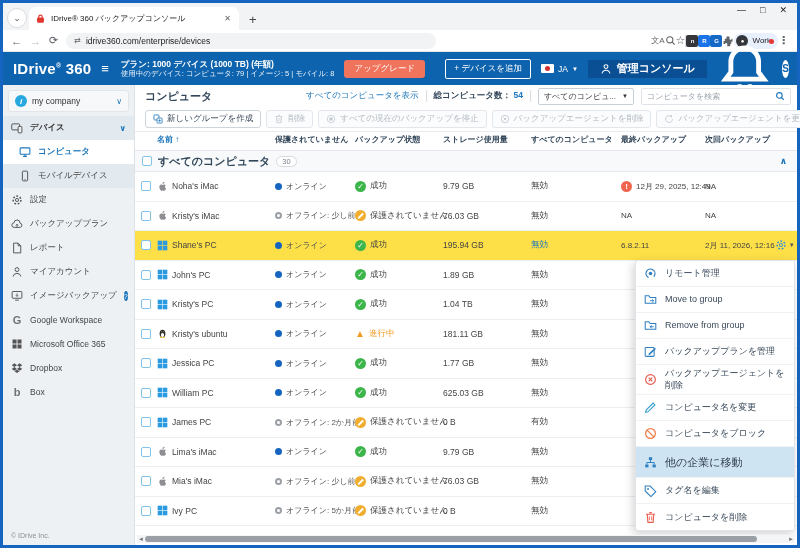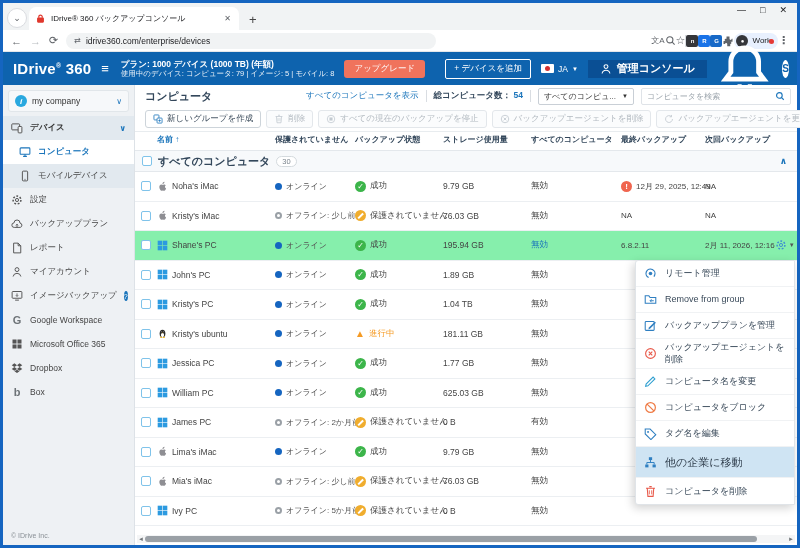--- a/index.html
+++ b/index.html
@@ -96,21 +96,21 @@
   .sort-arrow { font-size:8px; }
 
   .group-row { height:21px; background:#f7f9fb; border-bottom:1px solid #e4e8ec; display:flex; align-items:center; gap:6px; padding:0 10px 0 7px; flex:none; }
   .cbx { width:10px; height:10px; border:1px solid #7fc3ea; border-radius:2px; background:#fff; flex:none; }
   .group-label { font-size:11px; font-weight:bold; color:#33475b; }
   .count-pill { border:1px solid #d4dade; border-radius:7px; font-size:7.5px; color:#7a848d; padding:0 5px; background:#fff; }
   .group-chev { margin-left:auto; color:#1b75bb; font-size:9px; font-weight:bold; }
 
   .rows { flex:1; }
   .trow { height:29.5px; border-bottom:1px solid #eceff2; }
-  .trow.selected { background:#86efac; }
+  .trow.selected { background:#fde047; }
   .cell { display:flex; align-items:center; gap:4px; font-size:8.5px; color:#444; white-space:nowrap; overflow:visible; }
   .cell.c-check { justify-content:center; }
   .name-ic { width:11px; height:11px; flex:none; }
   .name-ic.windows { color:#2c9ae0; }
   .name-ic.apple { color:#8e8e93; }
   .dot { width:7px; height:7px; border-radius:50%; flex:none; }
   .dot.online { background:#1565c0; }
   .dot.offline { background:#fff; border:2px solid #9aa0a6; }
   .st-ic { width:11px; height:11px; border-radius:50%; color:#fff; font-size:8px; display:flex; align-items:center; justify-content:center; flex:none; position:relative; }
   .st-ic.success { background:#3cb54a; }
@@ -806,28 +806,37 @@
                 <circle cx="8" cy="8" r="5.5" fill="none" stroke="currentColor" stroke-width="1.5" stroke-dasharray="27 8" transform="rotate(115 8 8)"></circle>
                 <circle cx="8" cy="8" r="2.2" fill="currentColor"></circle>
               </svg>
             </span>
             <span>リモート管理</span>
           </div>
           <div class="menu-item">
             <span class="ic mi-blue">
               <svg viewBox="0 0 16 16">
                 <path d="M1.5 3.5h4.5l1.5 2h7v7h-13z" fill="none" stroke="currentColor" stroke-width="1.3"></path>
-                <path d="M12 9.5H7.5m0 0l1.8-1.8M7.5 9.5l1.8 1.8" stroke="currentColor" fill="none" stroke-width="1.2"></path>
-              </svg>
-            </span>
-            <span>Remove from group</span>
+                <path d="M7.5 9.5H12m0 0l-1.8-1.8M12 9.5l-1.8 1.8" stroke="currentColor" fill="none" stroke-width="1.2"></path>
+              </svg>
+            </span>
+            <span>Move to group</span>
           </div>
           <div class="menu-item">
             <span class="ic mi-blue">
               <svg viewBox="0 0 16 16">
+                <path d="M1.5 3.5h4.5l1.5 2h7v7h-13z" fill="none" stroke="currentColor" stroke-width="1.3"></path>
+                <path d="M12 9.5H7.5m0 0l1.8-1.8M7.5 9.5l1.8 1.8" stroke="currentColor" fill="none" stroke-width="1.2"></path>
+              </svg>
+            </span>
+            <span>Remove from group</span>
+          </div>
+          <div class="menu-item">
+            <span class="ic mi-blue">
+              <svg viewBox="0 0 16 16">
                 <rect x="1.5" y="3" width="11" height="11" rx="1" fill="none" stroke="currentColor" stroke-width="1.3"></rect>
                 <path d="M6 10.6l7.3-7.3 1.4 1.4L7.4 12l-1.9.5z" fill="currentColor"></path>
               </svg>
             </span>
             <span>バックアッププランを管理</span>
           </div>
           <div class="menu-item">
             <span class="ic mi-red">
               <svg viewBox="0 0 16 16">
                 <circle cx="8" cy="8" r="6" fill="none" stroke="currentColor" stroke-width="1.4"></circle>
@@ -845,40 +854,40 @@
             <span>コンピュータ名を変更</span>
           </div>
           <div class="menu-item">
             <span class="ic mi-orange">
               <svg viewBox="0 0 16 16">
                 <circle cx="8" cy="8" r="6" fill="none" stroke="currentColor" stroke-width="1.5"></circle>
                 <path d="M3.8 3.8l8.4 8.4" stroke="currentColor" stroke-width="1.5"></path>
               </svg>
             </span>
             <span>コンピュータをブロック</span>
-          </div>
-          <div class="menu-item">
-            <span class="ic mi-blue">
-              <svg viewBox="0 0 16 16">
-                <path d="M1.5 2.5h6l7 7-6 6-7-7z" fill="none" stroke="currentColor" stroke-width="1.3"></path>
-                <circle cx="5" cy="6" r="1.2" fill="currentColor"></circle>
-              </svg>
-            </span>
-            <span>タグ名を編集</span>
           </div>
           <div class="menu-item highlighted">
             <span class="ic mi-blue">
               <svg viewBox="0 0 16 16">
                 <rect x="6" y="1.5" width="4" height="3.5" fill="currentColor"></rect>
                 <rect x="1.5" y="10.5" width="4" height="3.5" fill="currentColor"></rect>
                 <rect x="10.5" y="10.5" width="4" height="3.5" fill="currentColor"></rect>
                 <path d="M8 5v3M3.5 10.5V8h9v2.5" stroke="currentColor" fill="none" stroke-width="1.2"></path>
               </svg>
             </span>
             <span>他の企業に移動</span>
+          </div>
+          <div class="menu-item">
+            <span class="ic mi-blue">
+              <svg viewBox="0 0 16 16">
+                <path d="M1.5 2.5h6l7 7-6 6-7-7z" fill="none" stroke="currentColor" stroke-width="1.3"></path>
+                <circle cx="5" cy="6" r="1.2" fill="currentColor"></circle>
+              </svg>
+            </span>
+            <span>タグ名を編集</span>
           </div>
           <div class="menu-item">
             <span class="ic mi-red">
               <svg viewBox="0 0 16 16">
                 <path d="M2.5 4h11M6.5 2h3M4 4l.8 10h6.4L12 4" fill="none" stroke="currentColor" stroke-width="1.3"></path>
                 <path d="M6.5 6.5v5M9.5 6.5v5" stroke="currentColor" stroke-width="1.1"></path>
               </svg>
             </span>
             <span>コンピュータを削除</span>
           </div>

